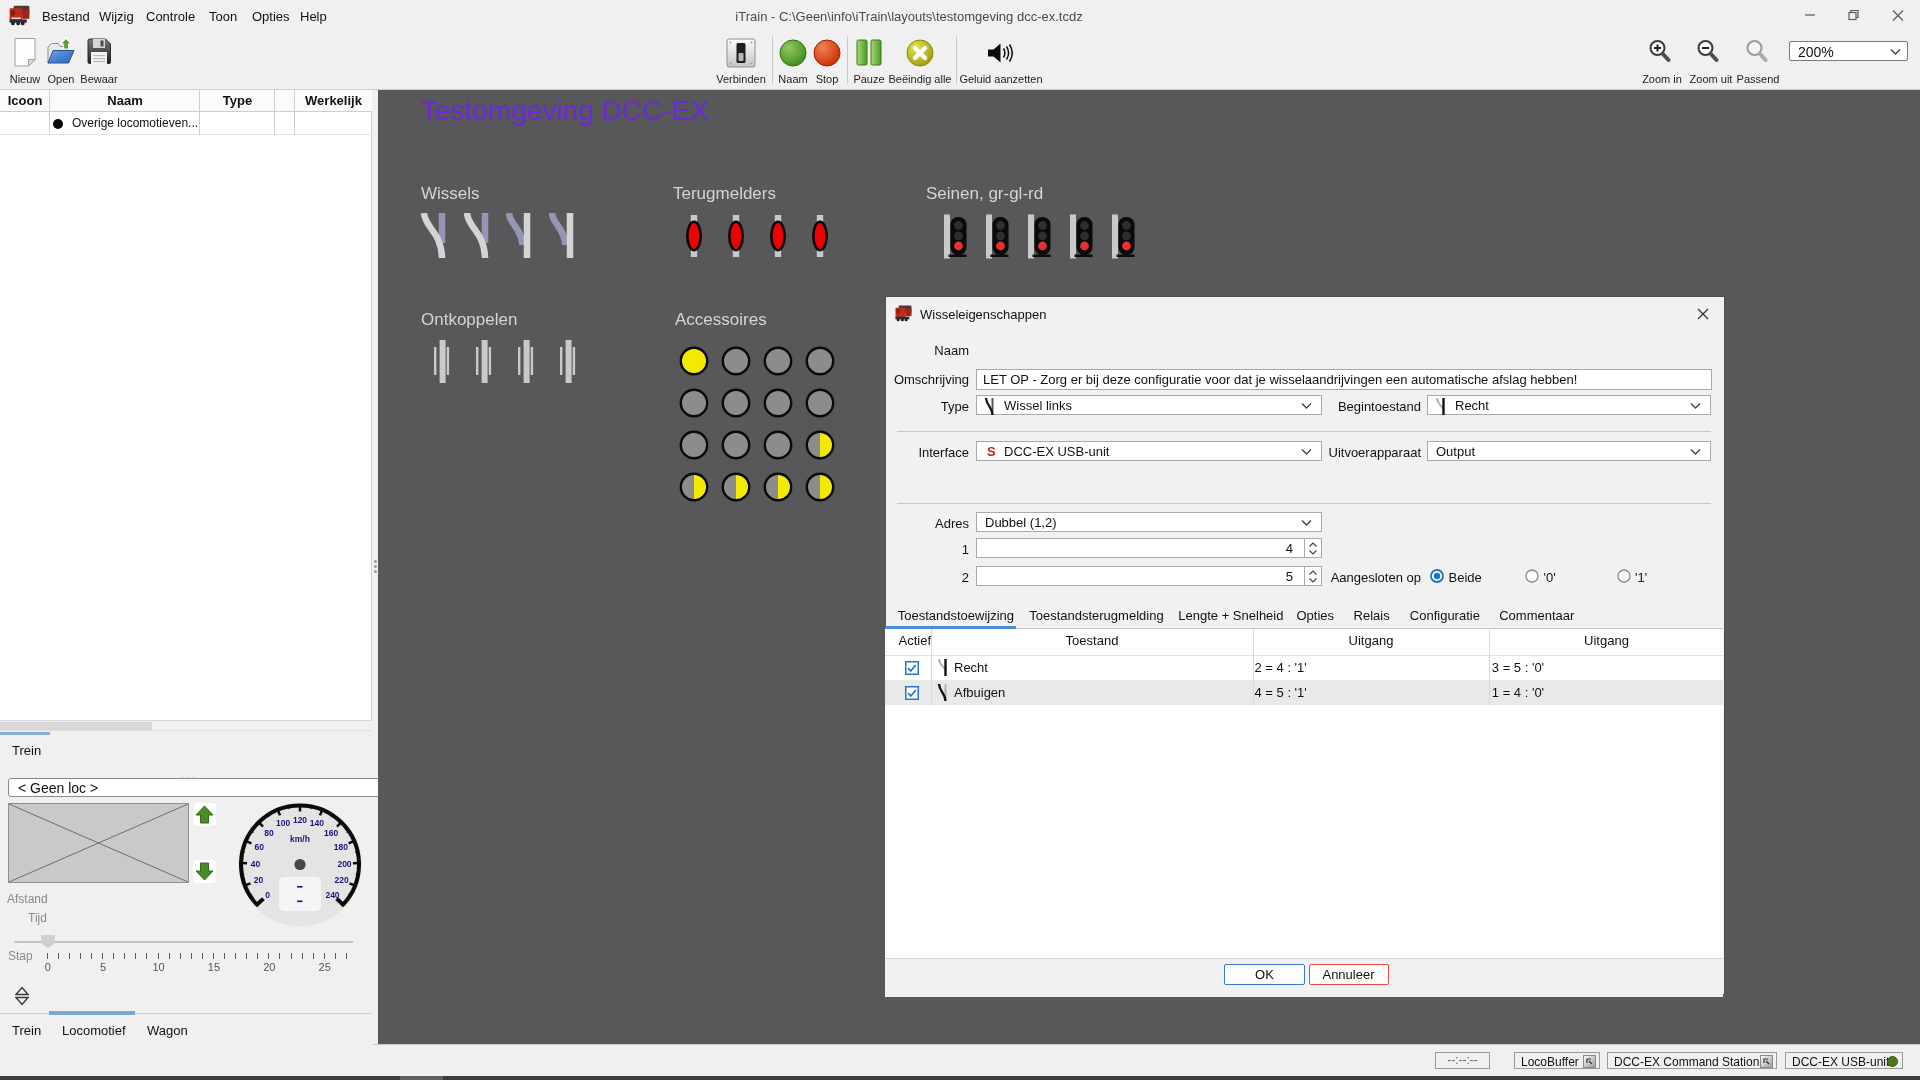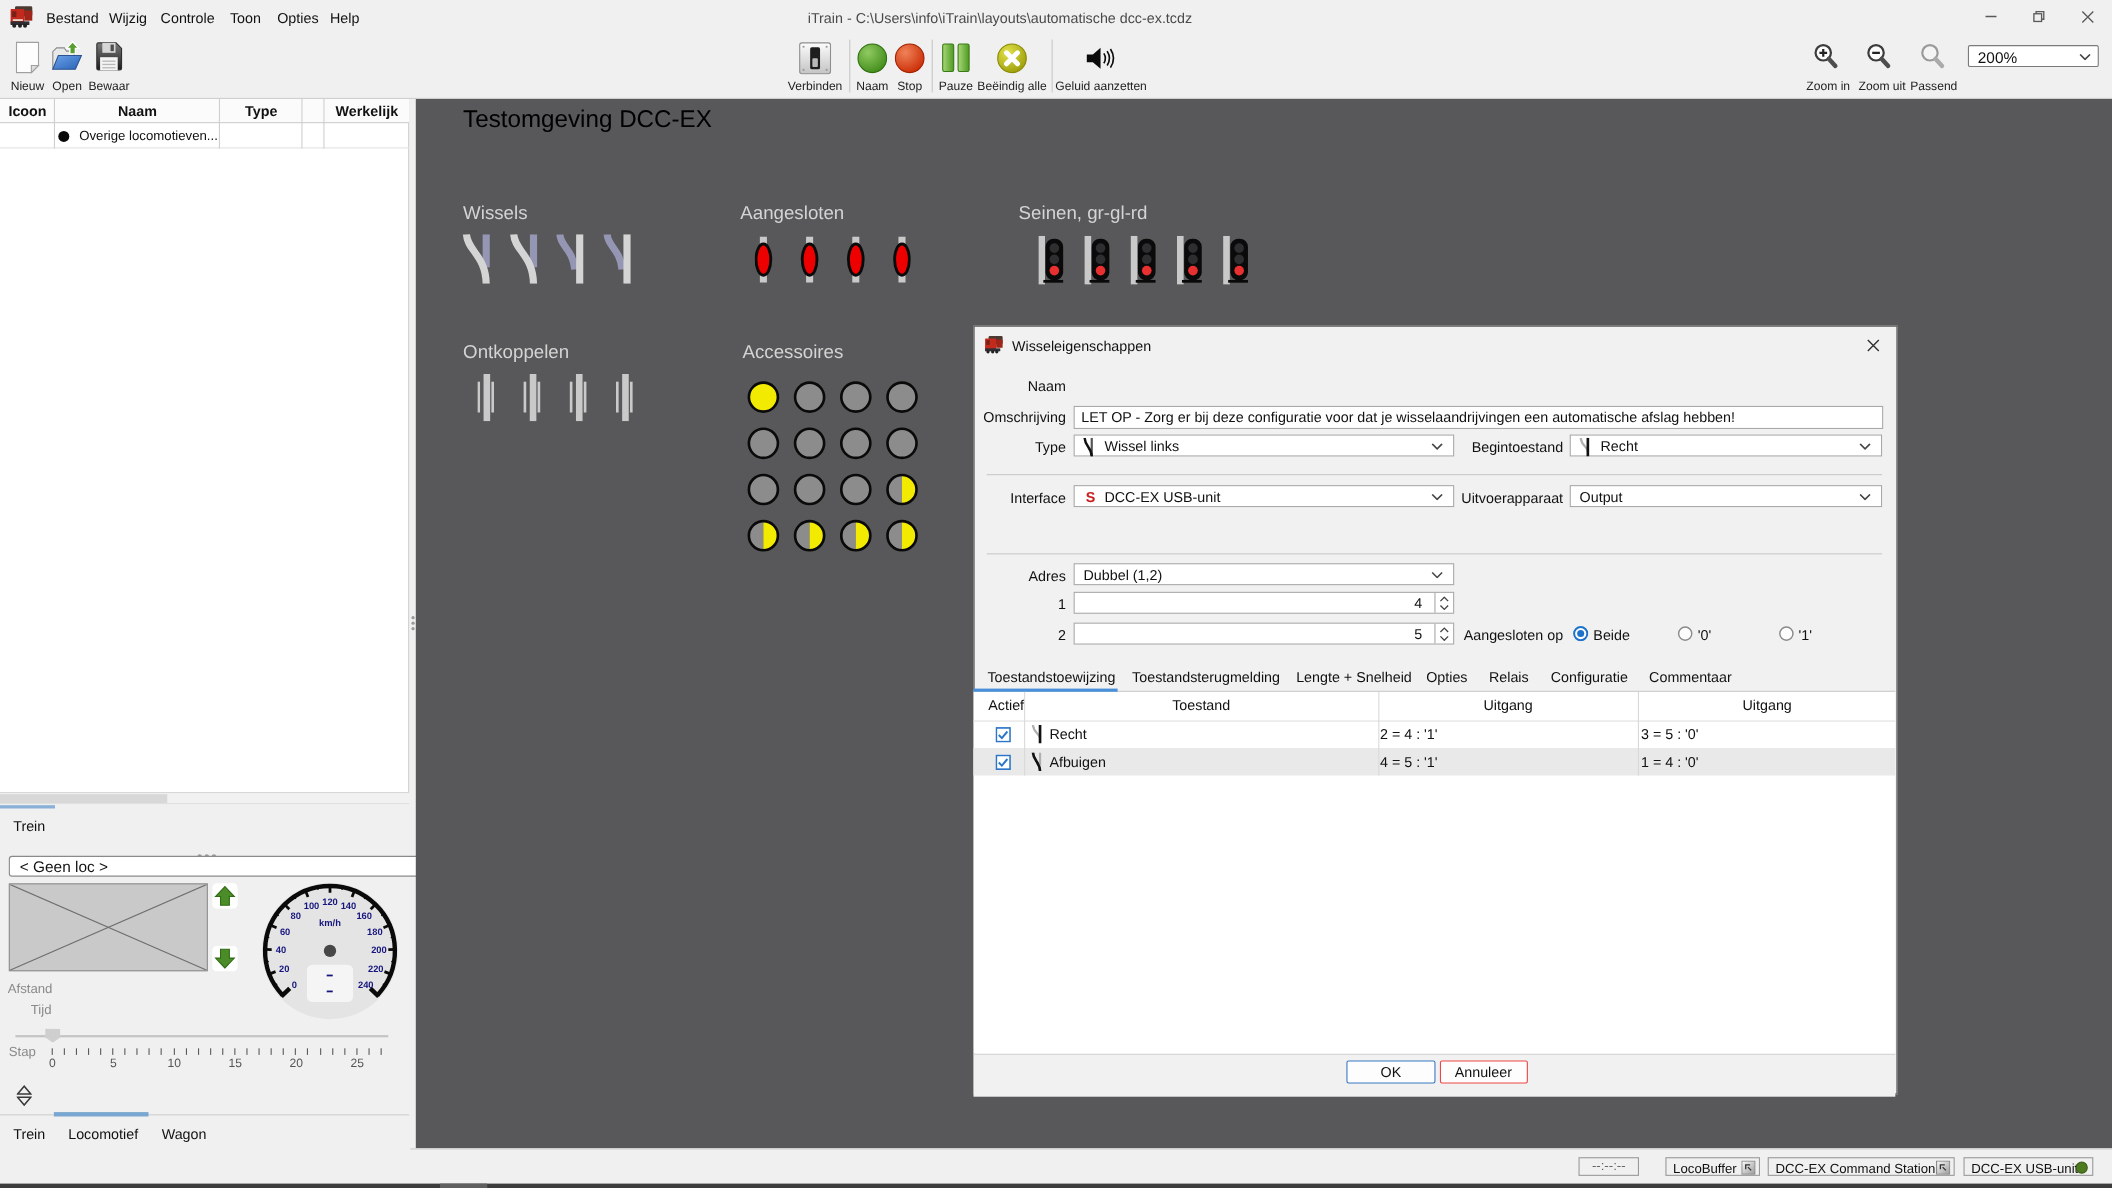--- a/index.html
+++ b/index.html
@@ -23,21 +23,21 @@
       <circle cx="7" cy="14" r="1.4" fill="#222"></circle>
       <circle cx="10.5" cy="14" r="1.4" fill="#222"></circle>
     <rect x="2" y="9.5" width="7" height="1.2" fill="#e8e0d0"></rect>
   </svg>
   <div class="lbl" style="left:42px;top:9px">Bestand</div>
   <div class="lbl" style="left:99px;top:9px">Wijzig</div>
   <div class="lbl" style="left:146px;top:9px">Controle</div>
   <div class="lbl" style="left:209px;top:9px">Toon</div>
   <div class="lbl" style="left:252px;top:9px">Opties</div>
   <div class="lbl" style="left:300px;top:9px">Help</div>
-  <div class="abs" style="left:909px;top:9px;transform:translateX(-50%);font-size:13px;color:#4a4a4a;white-space:nowrap">iTrain - C:\Users\info\iTrain\layouts\automatische dcc-ex.tcdz</div>
+  <div class="abs" style="left:909px;top:9px;transform:translateX(-50%);font-size:13px;color:#4a4a4a;white-space:nowrap">iTrain - C:\Geen\info\iTrain\layouts\testomgeving dcc-ex.tcdz</div>
   <svg class="abs" style="left:1798px;top:6px" width="112" height="20" viewBox="0 0 112 20">
     <line x1="7" y1="9" x2="17" y2="9" stroke="#5a5a5a" stroke-width="1.2"></line>
     <rect x="51" y="6.5" width="7" height="7" fill="none" stroke="#5a5a5a" stroke-width="1.2"></rect>
     <path d="M53,6.5 v-2 h7 v7 h-2" fill="none" stroke="#5a5a5a" stroke-width="1.2"></path>
     <path d="M95,4.5 l10,10 M105,4.5 l-10,10" stroke="#5a5a5a" stroke-width="1.2"></path>
   </svg>
 </div>
 
 <div class="abs" style="left:0;top:32px;width:1920px;height:58px;background:#f0f0f0;border-bottom:1px solid #cfcfcf">
 
@@ -329,23 +329,23 @@
     <path d="M1,11.5 L7,18.5 L13,11.5 Z" fill="none" stroke="#3a3a3a" stroke-width="1.4"></path>
   </svg>
   <div class="abs" style="left:0;top:292.5px;width:372px;height:1px;background:#cfcfcf"></div>
   <div class="abs" style="left:49px;top:291px;width:86px;height:3.5px;background:#7aa7cf"></div>
   <div class="lbl" style="left:12px;top:303px">Trein</div>
   <div class="lbl" style="left:62px;top:303px">Locomotief</div>
   <div class="lbl" style="left:147px;top:303px">Wagon</div>
 </div>
 
 <div class="abs" style="left:378px;top:90px;width:1542px;height:954px;background:#58585a"></div>
-<div class="abs" style="left:421px;top:95px;font-size:22px;color:#000000;white-space:nowrap">Testomgeving DCC-EX</div>
+<div class="abs" style="left:421px;top:95px;font-size:28px;color:#6d28d9;white-space:nowrap">Testomgeving DCC-EX</div>
 <div class="chead" style="left:421px;top:184px">Wissels</div>
-<div class="chead" style="left:673px;top:184px">Aangesloten</div>
+<div class="chead" style="left:673px;top:184px">Terugmelders</div>
 <div class="chead" style="left:926px;top:184px">Seinen, gr-gl-rd</div>
 <div class="chead" style="left:421px;top:310px">Ontkoppelen</div>
 <div class="chead" style="left:675px;top:310px">Accessoires</div>
 <svg style="position:absolute;left:419px;top:213px" width="176" height="45" viewBox="0 0 176 45">
     <g transform="translate(0,0)">
       <line x1="23" y1="0" x2="23" y2="30" stroke="#9595b4" stroke-width="6.5"></line>
       <path d="M5,0 C6,15 22.5,19 23,45" fill="none" stroke="#d4d4d4" stroke-width="6.5"></path>
     </g>
     <g transform="translate(43,0)">
       <line x1="23" y1="0" x2="23" y2="30" stroke="#9595b4" stroke-width="6.5"></line>

